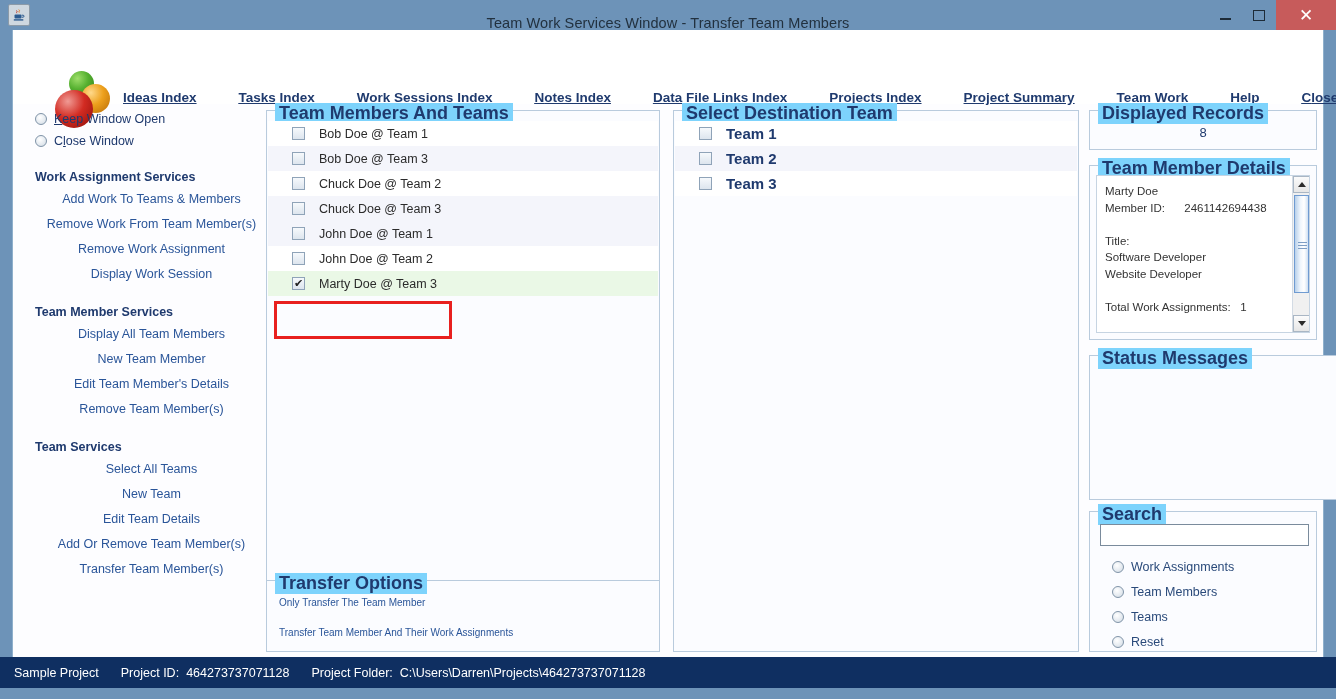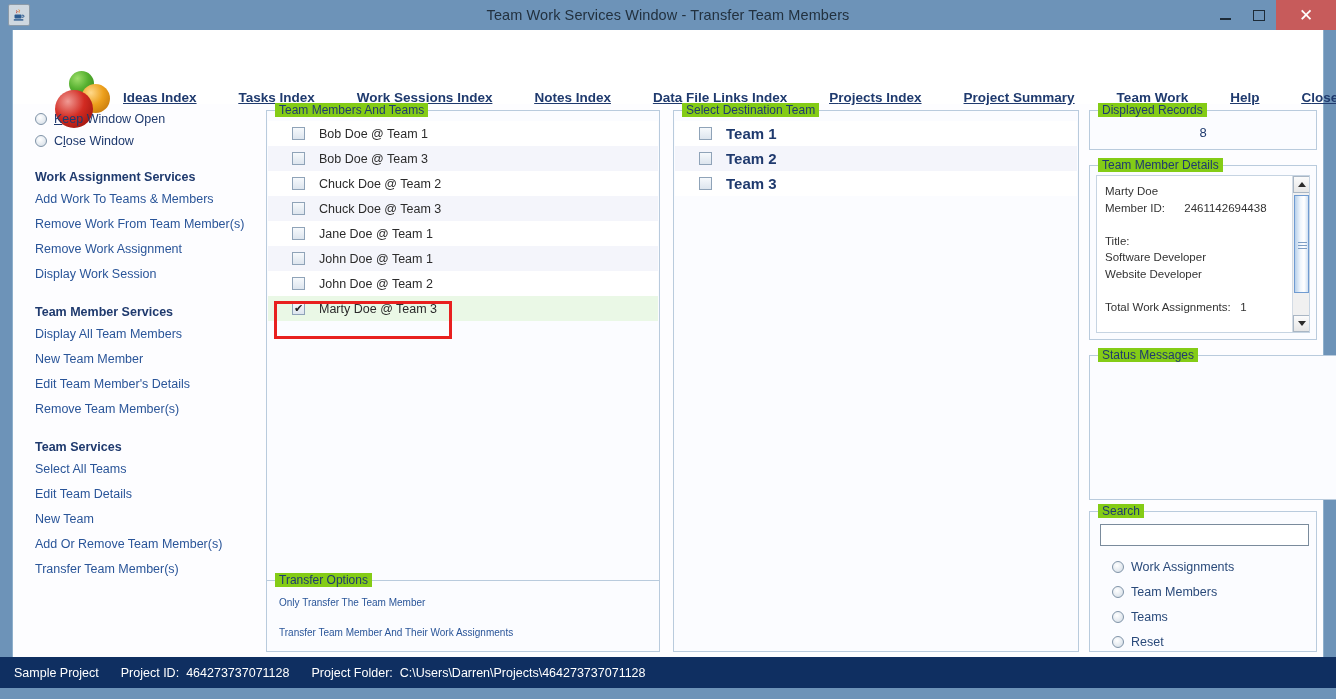--- a/index.html
+++ b/index.html
@@ -17,21 +17,21 @@
   .titlebar {
     position:absolute; left:0; top:0; width:1336px; height:30px;
     background:#6d93b8;
   }
   .title-icon {
     position:absolute; left:8px; top:4px; width:22px; height:22px;
     background:#cfd8e0; border:1px solid #8b9aa8; border-radius:2px;
     display:flex; align-items:center; justify-content:center;
   }
   .title-text {
-    position:absolute; left:0; top:0; width:1336px; height:30px;
+    position:absolute; left:0; top:8px; width:1336px; height:30px;
     line-height:30px; text-align:center;
     font-size:14.5px; color:#22313f; letter-spacing:.1px;
   }
   .win-btns { position:absolute; right:0; top:0; height:30px; display:flex; }
   .win-btn {
     width:34px; height:30px; display:flex; align-items:center; justify-content:center;
     color:#1d2b38;
   }
   .win-btn.close { width:60px; background:#c75b5b; color:#fff; font-size:17px; }
   .win-btn .min { display:block; width:11px; height:2px; background:#1d2b38; margin-top:7px;}
@@ -80,28 +80,28 @@
     margin-right:7px; flex:none;
   }
   .radio-label { font-size:12.5px; color:#1f3a6e; }
   .radio-label u { text-decoration:underline; }
   .side-head {
     font-size:12.5px; font-weight:bold; color:#1f3a6e;
     margin-left:22px; margin-top:18px; margin-bottom:3px;
   }
   .side-link {
     font-size:12.5px; color:#2a5599; margin-left:22px;
-    height:25px; line-height:25px; cursor:pointer; white-space:nowrap;
+    height:25px; line-height:25px; cursor:pointer; white-space:nowrap;text-align:center;
   }
 
   
   .group { position:absolute; border:1px solid #b9cbdd; background:#fbfcff; }
   .group > .legend {
     position:absolute; top:-8px; left:8px; padding:0 4px;
-    background:#84cc16; font-size:12px; font-weight:normal; color:#1f3a6e;
+    background:#7dd3fc; font-size:18px; font-weight:bold; color:#1f3a6e;
     white-space:nowrap;
   }
 
   
   .list { position:absolute; left:1px; top:10px; right:1px; }
   .row {
     display:flex; align-items:center; height:25px; padding-left:24px;
     background:#ffffff;
   }
   .row.alt { background:#f4f5fb; }
@@ -243,22 +243,22 @@
       <div class="side-link">Display Work Session</div>
 
       <div class="side-head">Team Member Services</div>
       <div class="side-link">Display All Team Members</div>
       <div class="side-link">New Team Member</div>
       <div class="side-link">Edit Team Member's Details</div>
       <div class="side-link">Remove Team Member(s)</div>
 
       <div class="side-head">Team Services</div>
       <div class="side-link">Select All Teams</div>
+      <div class="side-link">New Team</div>
       <div class="side-link">Edit Team Details</div>
-      <div class="side-link">New Team</div>
       <div class="side-link">Add Or Remove Team Member(s)</div>
       <div class="side-link">Transfer Team Member(s)</div>
     </div>
 
     <div class="group" style="left:253px; top:80px; width:394px; height:491px;">
       <div class="legend">Team Members And Teams</div>
       <div class="list">
         <div class="row">
           <span class="cb"></span>
           <span class="row-label">Bob Doe @ Team 1</span>
@@ -267,24 +267,20 @@
           <span class="cb"></span>
           <span class="row-label">Bob Doe @ Team 3</span>
         </div>
         <div class="row">
           <span class="cb"></span>
           <span class="row-label">Chuck Doe @ Team 2</span>
         </div>
         <div class="row alt">
           <span class="cb"></span>
           <span class="row-label">Chuck Doe @ Team 3</span>
-        </div>
-        <div class="row">
-          <span class="cb"></span>
-          <span class="row-label">Jane Doe @ Team 1</span>
         </div>
         <div class="row alt">
           <span class="cb"></span>
           <span class="row-label">John Doe @ Team 1</span>
         </div>
         <div class="row">
           <span class="cb"></span>
           <span class="row-label">John Doe @ Team 2</span>
         </div>
         <div class="row selected">

